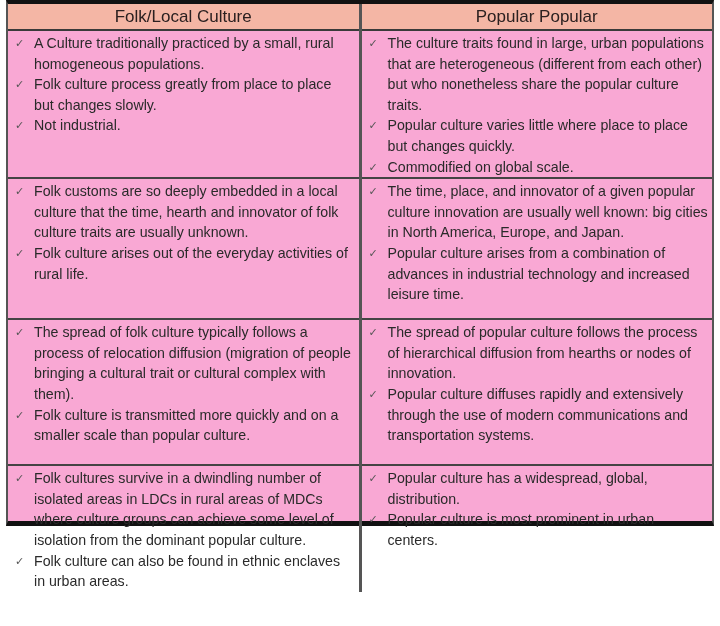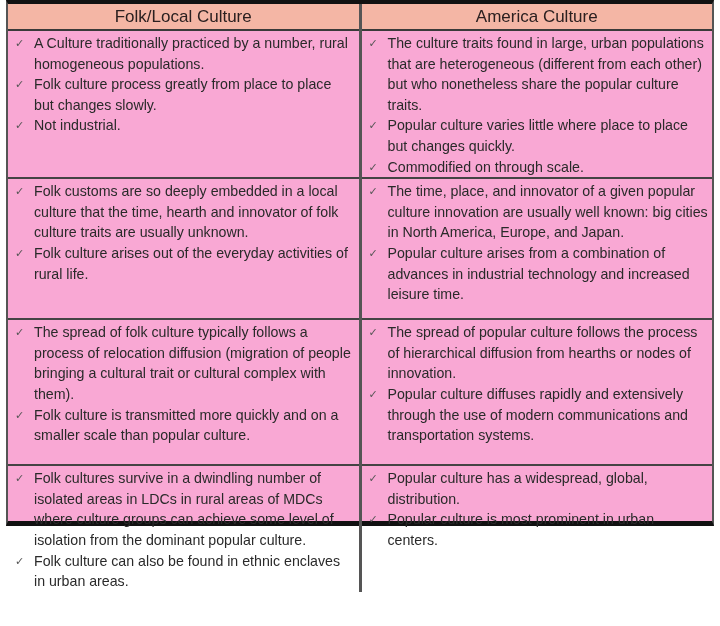--- a/index.html
+++ b/index.html
@@ -82,38 +82,38 @@
     tr.r4 { height: auto; }
   </style>
 </head>
 <body>
 
 <div class="frame">
   <table class="compare">
     <thead>
       <tr>
         <th class="left">Folk/Local Culture</th>
-        <th>America Culture</th>
+        <th>Popular Popular</th>
       </tr>
     </thead>
     <tbody>
 
       <tr class="r1">
         <td class="left">
           <ul class="ticks">
-            <li><span class="tick">✓</span><span>A Culture traditionally practiced by a number, rural homogeneous populations.</span></li>
+            <li><span class="tick">✓</span><span>A Culture traditionally practiced by a small, rural homogeneous populations.</span></li>
             <li><span class="tick">✓</span><span>Folk culture process greatly from place to place but changes slowly.</span></li>
             <li><span class="tick">✓</span><span>Not industrial.</span></li>
           </ul>
         </td>
         <td>
           <ul class="ticks">
             <li><span class="tick">✓</span><span>The culture traits found in large, urban populations that are heterogeneous (different from each other) but who nonetheless share the popular culture traits.</span></li>
             <li><span class="tick">✓</span><span>Popular culture varies little where place to place but changes quickly.</span></li>
-            <li><span class="tick">✓</span><span>Commodified on through scale.</span></li>
+            <li><span class="tick">✓</span><span>Commodified on global scale.</span></li>
           </ul>
         </td>
       </tr>
 
       <tr class="r2">
         <td class="left">
           <ul class="ticks">
             <li><span class="tick">✓</span><span>Folk customs are so deeply embedded in a local culture that the time, hearth and innovator of folk culture traits are usually unknown.</span></li>
             <li><span class="tick">✓</span><span>Folk culture arises out of the everyday activities of rural life.</span></li>
           </ul>

